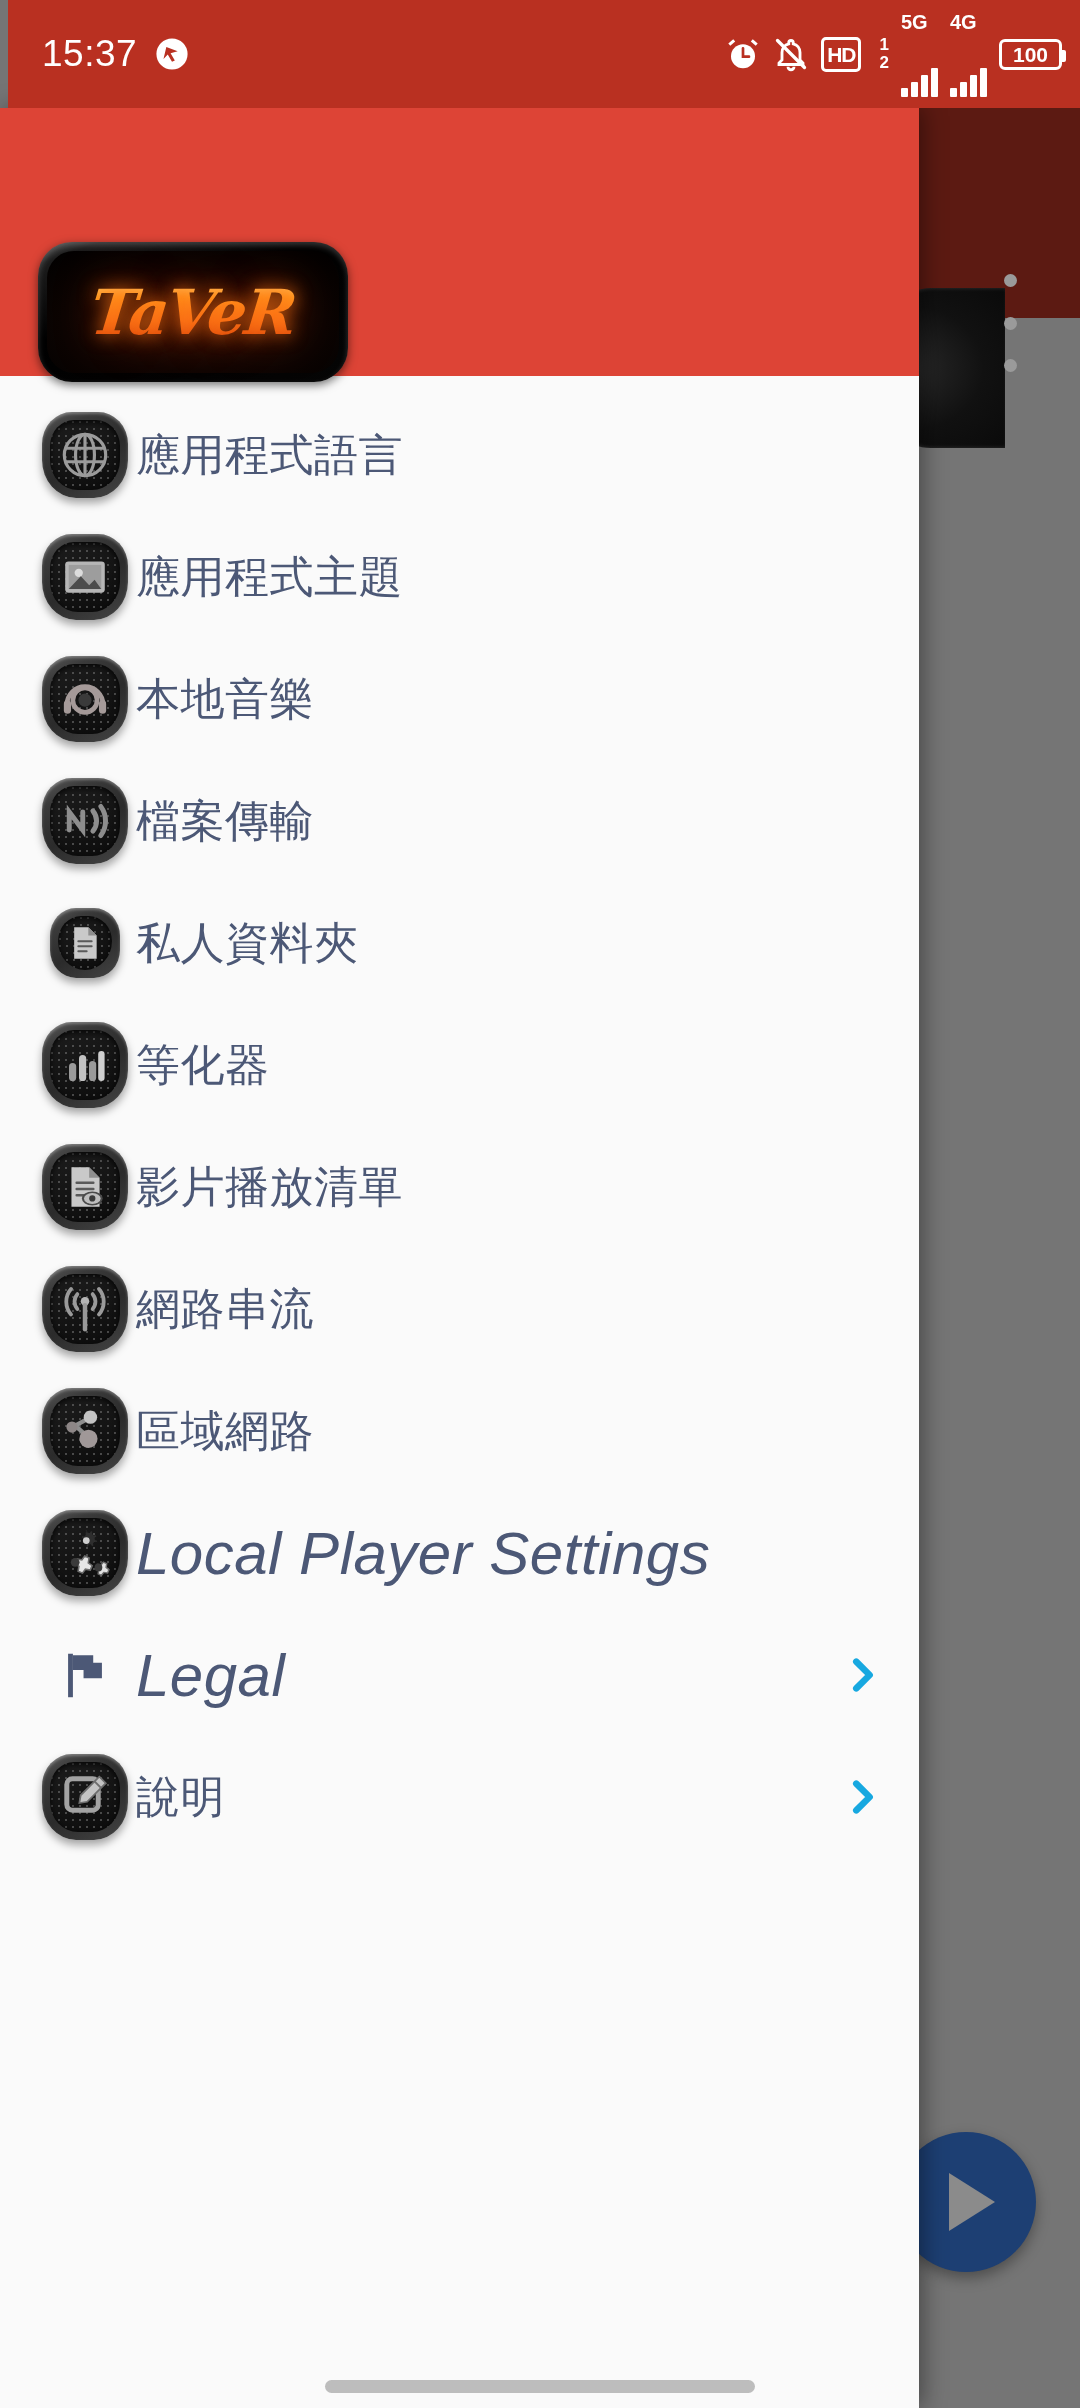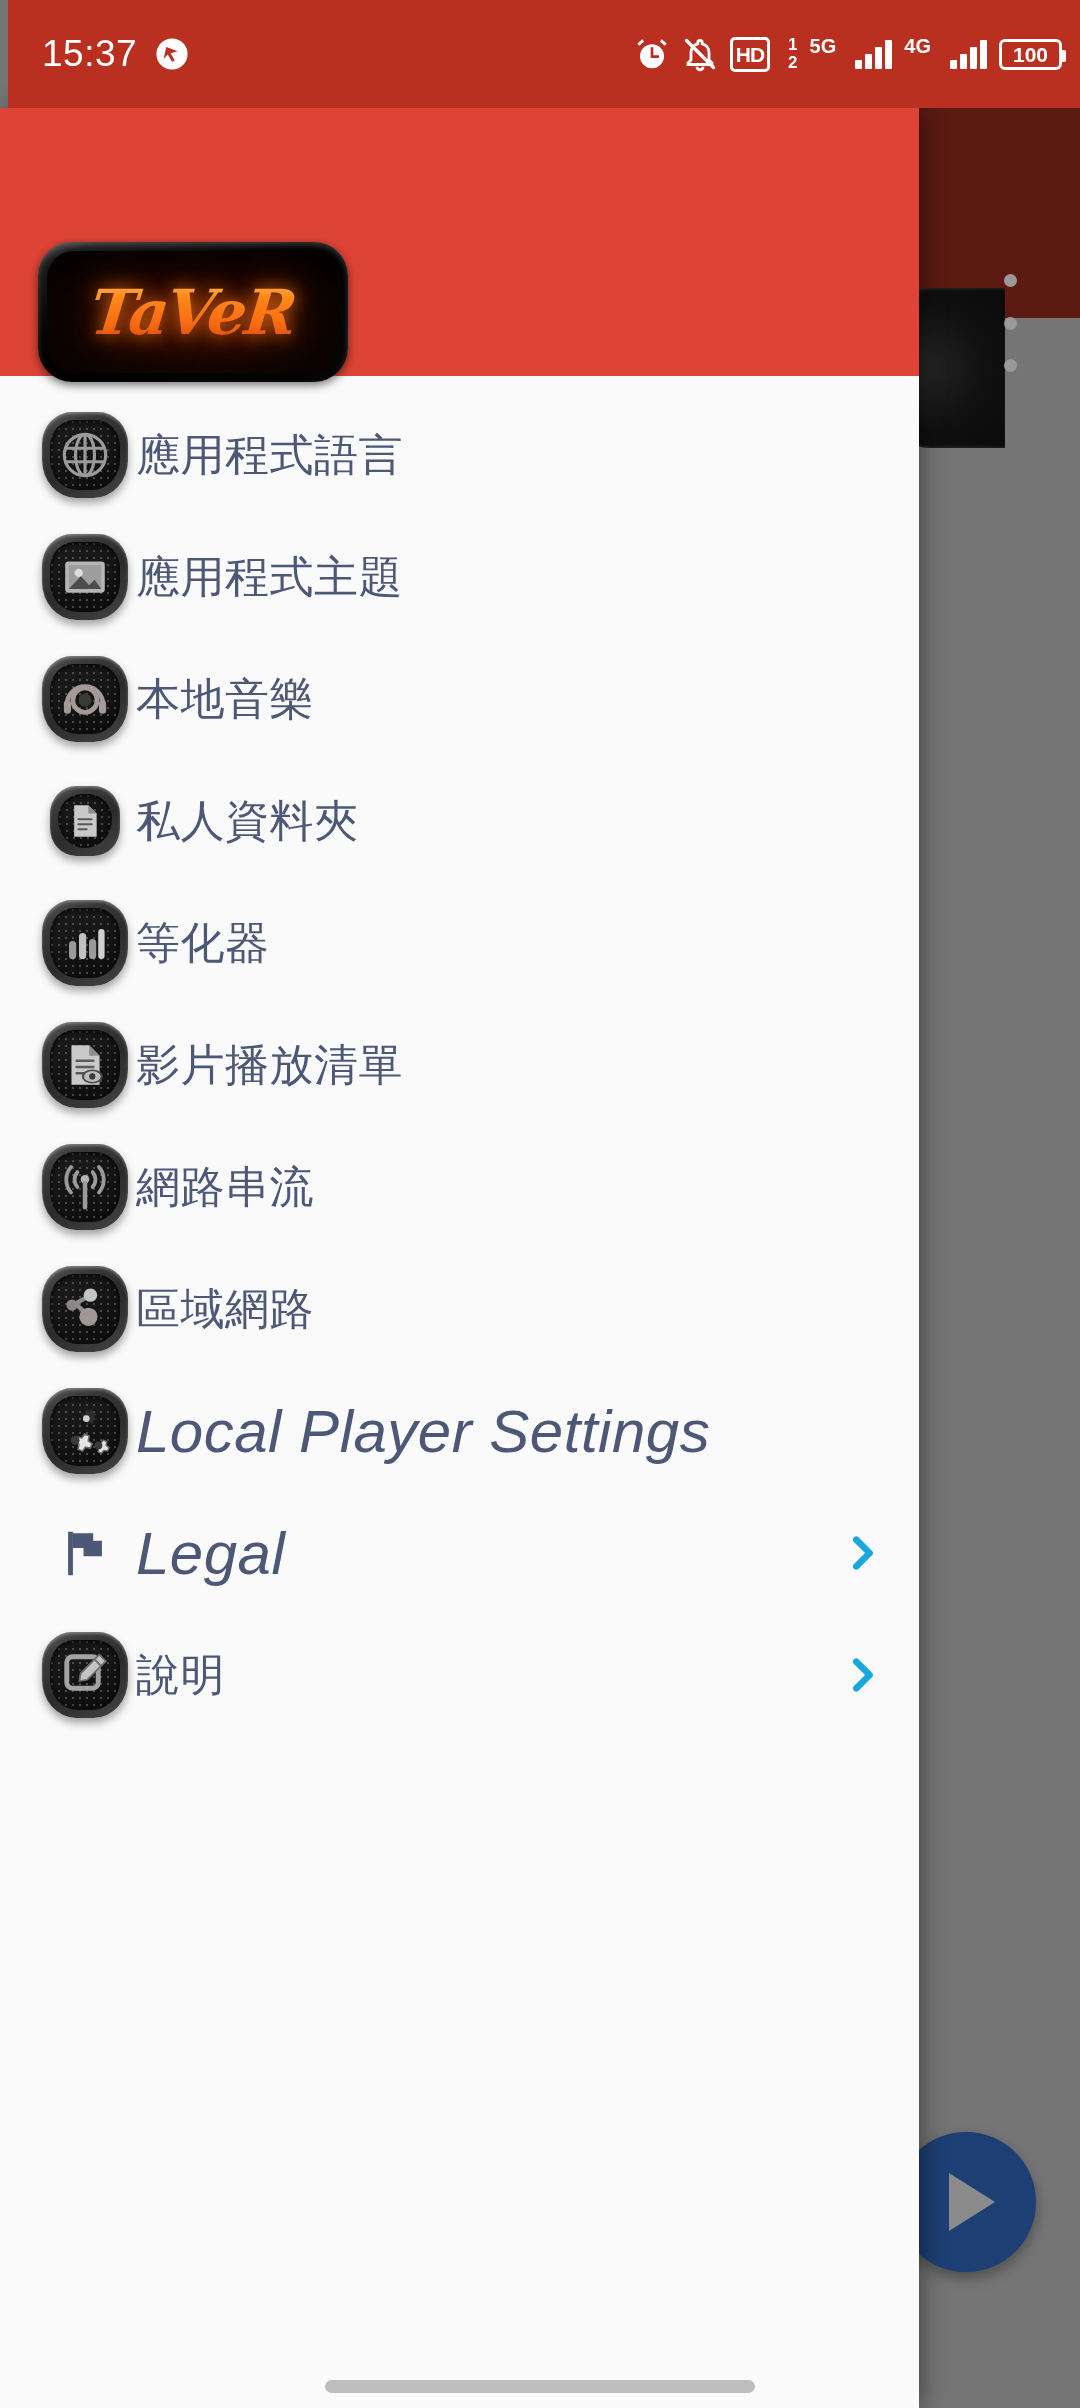--- a/index.html
+++ b/index.html
@@ -59,21 +59,21 @@
   .hd-badge {
     display:flex; align-items:flex-end; gap:18px;
   }
   .hd-box {
     border:3px solid #fff; border-radius:5px;
     font-size:21px; font-weight:bold; line-height:1;
     padding:4px 3px 4px 3px; letter-spacing:-1px;
   }
   .hd-nums { display:flex; flex-direction:column; font-size:17px; line-height:1.05; font-weight:bold; }
 
-  .sig-group { display:flex; align-items:center; gap:19px; }
+  .sig-group { display:flex; align-items:flex-start; gap:19px;flex-direction:column; }
   .sig-label { font-size:20px; font-weight:bold; line-height:1; margin-bottom:17px; }
   .bars { display:flex; align-items:flex-end; gap:3px; }
   .bars i { display:block; width:7px; background:#fff; border-radius:1px; }
   .bars i:nth-child(1){height:9px;} .bars i:nth-child(2){height:15px;}
   .bars i:nth-child(3){height:22px;} .bars i:nth-child(4){height:29px;}
 
   .batt {
     border:3px solid #fff; border-radius:6px; padding:2px 11px;
     font-size:21px; font-weight:bold; line-height:1; position:relative;
   }
@@ -303,20 +303,34 @@
             <path d="M4 14.5a8 8 0 0 1 16 0" fill="none" stroke="#a59a99" stroke-width="2.1" stroke-linecap="round"></path>
             <rect x="2.6" y="12.6" width="3.2" height="6" rx="1.6" fill="#a59a99"></rect>
             <rect x="18.2" y="12.6" width="3.2" height="6" rx="1.6" fill="#a59a99"></rect>
           </svg>
         </span>
           </span>
       </span>
       <span class="mi-label">本地音樂</span>
     </div>
 
+    <div class="menu-item">
+      <span class="mi-icon">
+        <span class="sq">
+            <span class="gl">
+          <svg width="54" height="54" viewBox="0 0 24 24" fill="none" stroke="#8d8d8d" stroke-width="2.2" stroke-linecap="round">
+            <path d="M5 16V8l6 8V8"></path>
+            <path d="M15.5 7.5a7 7 0 0 1 0 9"></path>
+            <path d="M19 5.5a11 11 0 0 1 0 13"></path>
+          </svg>
+        </span>
+          </span>
+      </span>
+      <span class="mi-label">檔案傳輸</span>
+    </div>
 
     <div class="menu-item">
       <span class="mi-icon">
         <span class="sq small">
             <span class="gl">
           <svg width="40" height="40" viewBox="0 0 24 24">
             <path d="M5.5 2.5h8.5L19 7.5v14H5.5z" fill="#c9c9c9"></path>
             <path d="M14 2.5 19 7.5h-5z" fill="#8e8e8e"></path>
             <g stroke="#5a5a5a" stroke-width="1.2" stroke-linecap="round">
               <path d="M8 11h8M8 14h8M8 17h5"></path>

